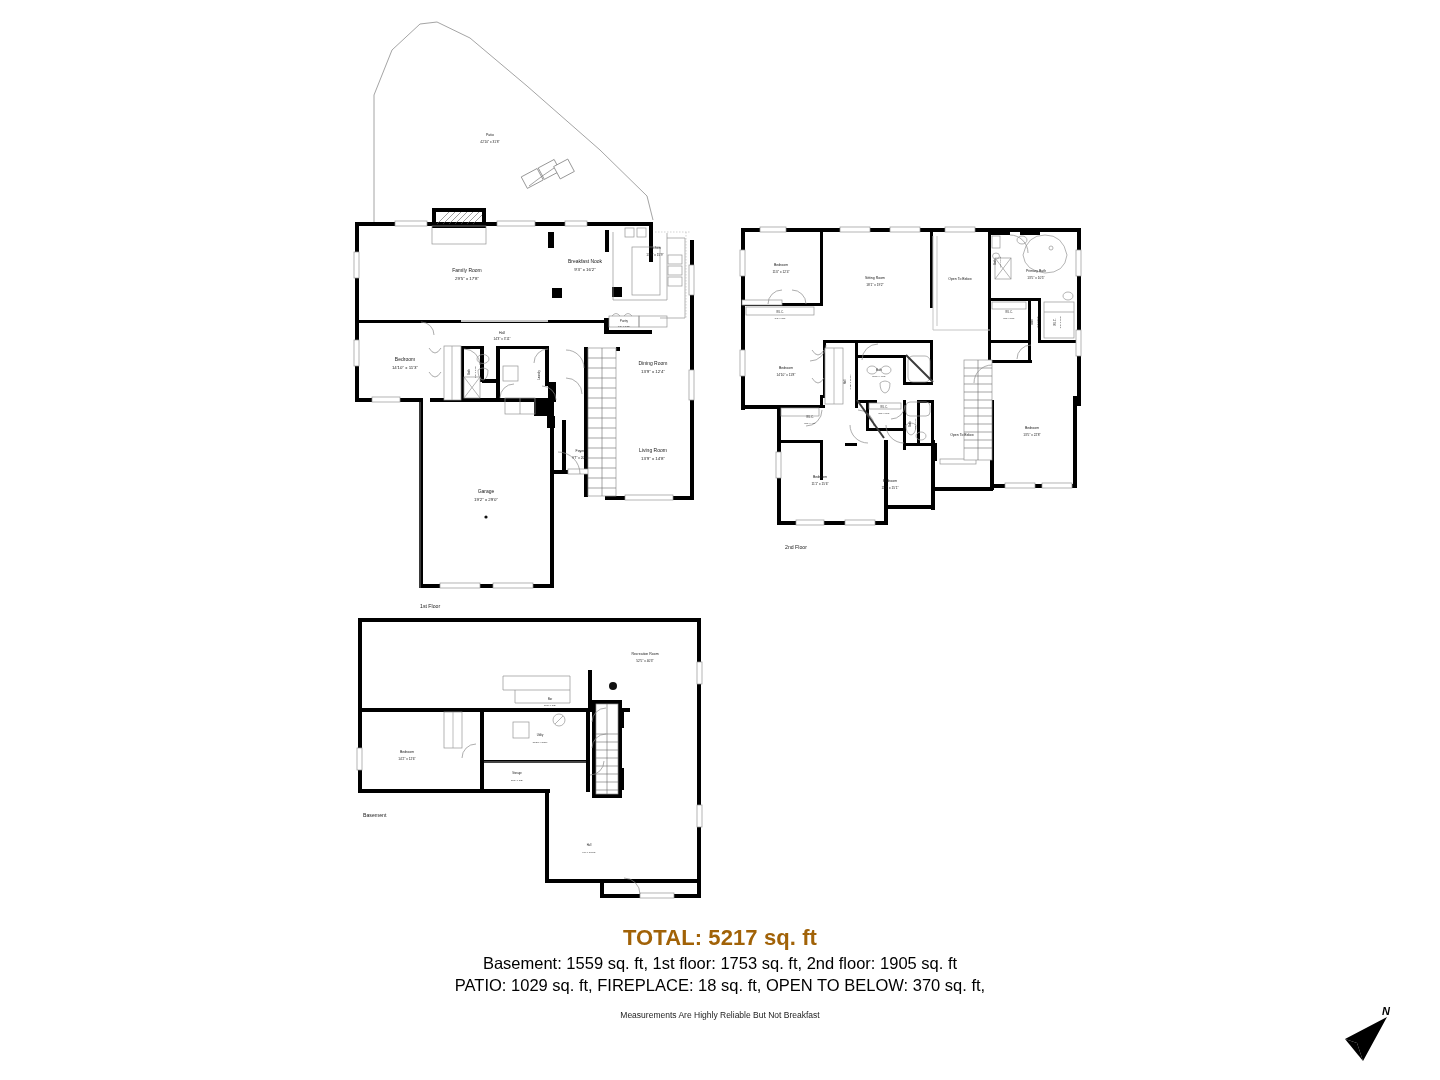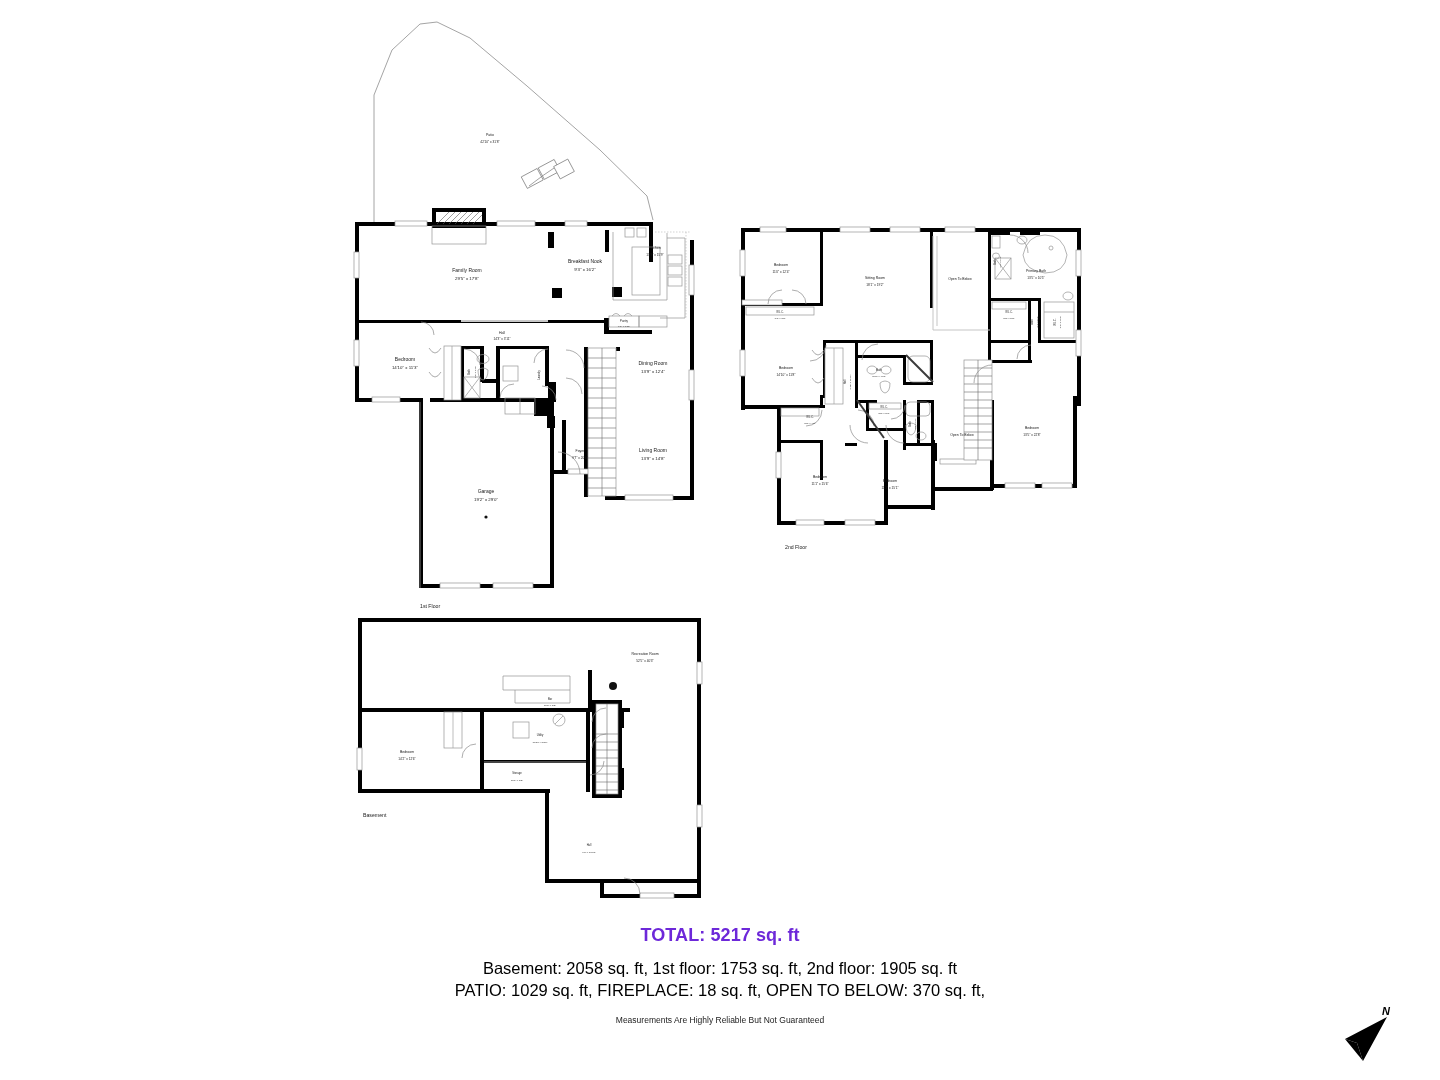--- a/index.html
+++ b/index.html
@@ -18,21 +18,21 @@
   .rmname.tiny{font-size:3.5px;}
   .rmdim.tiny{font-size:3.2px;}
   .rmname.xtiny{font-size:2.7px;}
   .rmdim.xtiny{font-size:2.5px;}
   .floorlabel{font-size:5.2px;text-anchor:start;fill:#222;}
 
   .footer{
     position:absolute;left:0;right:0;top:925px;
     text-align:center;
   }
-  .ftotal{font-size:18px;font-weight:bold;letter-spacing:.1px;color:#6d28d9;margin:0 0 12px 0;}
+  .ftotal{font-size:22px;font-weight:bold;letter-spacing:.1px;color:#a16207;margin:0 0 2px 0;}
   .fline{font-size:16.5px;color:#000;line-height:1.33;margin:0;}
   .fdisclaim{font-size:8.5px;color:#222;margin-top:13px;}
 
   .compass{position:absolute;left:1337px;top:1005px;width:70px;height:62px;}
   .compass .nlab{position:absolute;left:45px;top:0px;font-size:11px;font-style:italic;font-weight:bold;color:#000;}
 </style>
 </head>
 <body>
 
 <div id="plan-root">
@@ -557,23 +557,23 @@
         <text class="rmdim xtiny" x="589" y="853">9'3" x 16'11"</text>
       </g>
 
       <text class="floorlabel" x="363" y="817">Basement</text>
     </g>
 
   </svg>
 
   <div class="footer">
     <div class="ftotal">TOTAL: 5217 sq. ft</div>
-    <div class="fline">Basement: 2058 sq. ft, 1st floor: 1753 sq. ft, 2nd floor: 1905 sq. ft</div>
+    <div class="fline">Basement: 1559 sq. ft, 1st floor: 1753 sq. ft, 2nd floor: 1905 sq. ft</div>
     <div class="fline">PATIO: 1029 sq. ft, FIREPLACE: 18 sq. ft, OPEN TO BELOW: 370 sq. ft,</div>
-    <div class="fdisclaim">Measurements Are Highly Reliable But Not Guaranteed</div>
+    <div class="fdisclaim">Measurements Are Highly Reliable But Not Breakfast</div>
   </div>
 
   <div class="compass">
     <span class="nlab">N</span>
     <svg width="70" height="62" viewBox="0 0 70 62">
       <path d="M8,34 L50,12 L26,56 L20,38 Z" fill="#000"></path>
       <path d="M8,34 L20,38 L26,56 Z" fill="#000"></path>
     </svg>
   </div>
 

